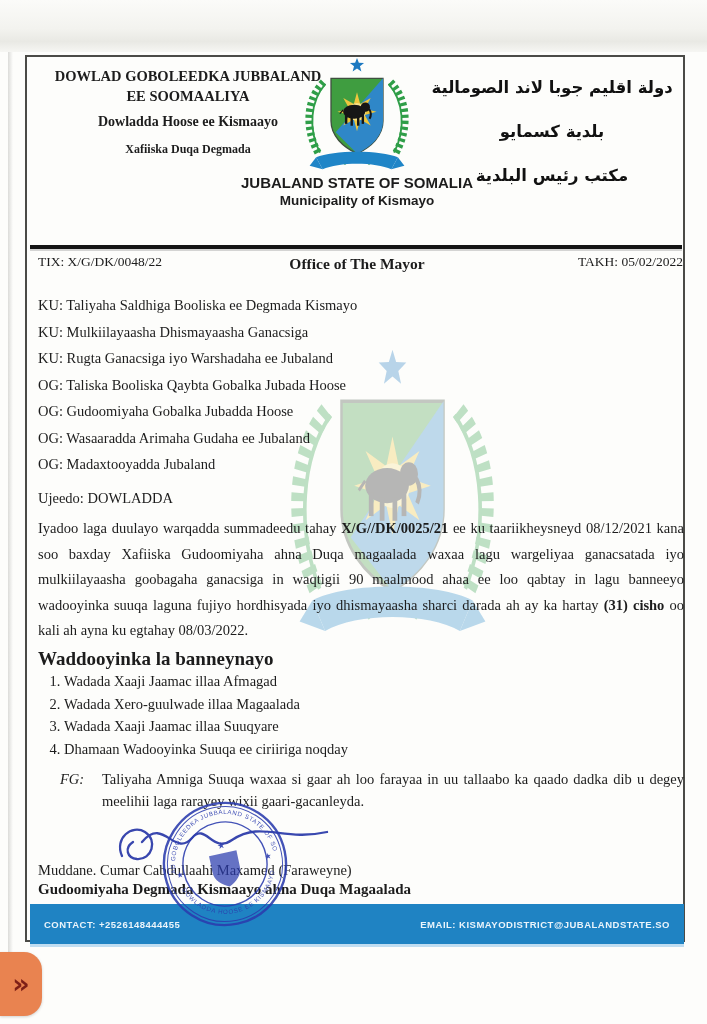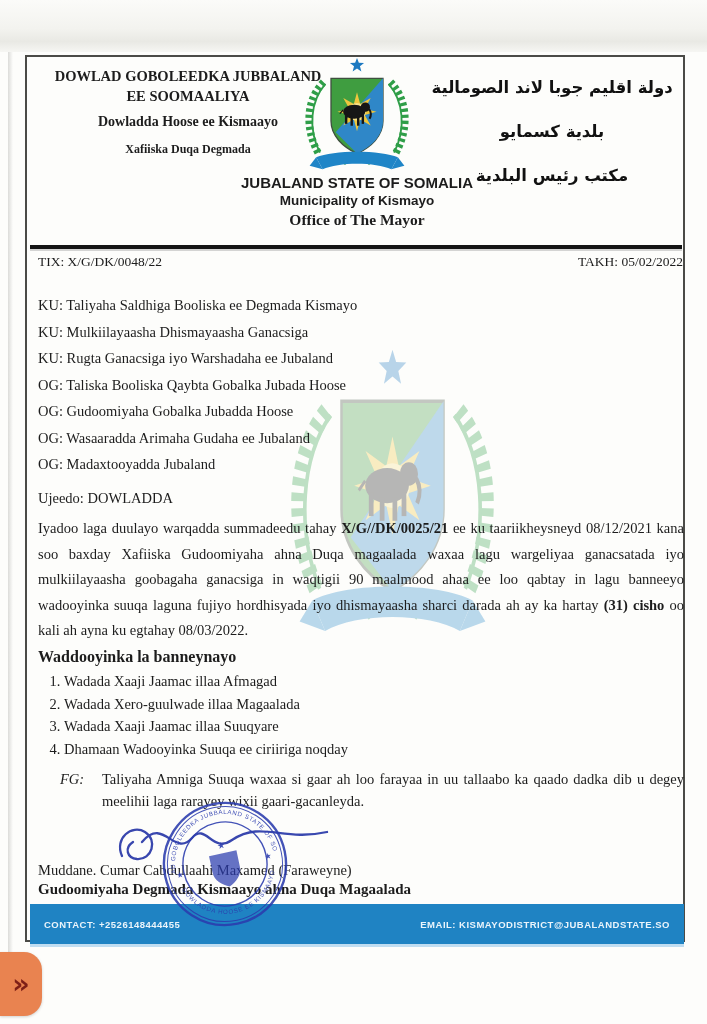--- a/index.html
+++ b/index.html
@@ -14,31 +14,31 @@
   .left-header .l1{font-size:14.5px;line-height:20px;}
   .left-header .l2{font-size:14.5px;line-height:20px;margin-bottom:7px;}
   .left-header .l3{font-size:14px;line-height:18px;margin-bottom:9px;}
   .left-header .l4{font-size:12px;line-height:18px;}
   .emblem{position:absolute;left:292px;top:56px;width:130px;height:119px;z-index:3;}
   .arabic-header{position:absolute;left:424px;top:58px;width:256px;text-align:center;direction:rtl;
                  font-family:"DejaVu Sans", sans-serif;font-weight:bold;font-size:16.5px;line-height:44px;color:#111;margin-top:8px;}
   .center-heading{position:absolute;left:157px;top:173px;width:400px;text-align:center;z-index:3;}
   .center-heading .c1{font-family:"Liberation Sans", sans-serif;font-weight:bold;font-size:15px;line-height:19px;}
   .center-heading .c2{font-family:"Liberation Sans", sans-serif;font-weight:bold;font-size:13.5px;line-height:18px;}
-  .center-heading .c3{font-weight:bold;font-size:15.5px;line-height:20px;}
+  .center-heading .c3{font-weight:bold;font-size:15.5px;line-height:20px;margin-top:44px;}
   .rule{position:absolute;left:30px;top:245px;width:652px;height:3.5px;background:#141414;
         box-shadow:0 2px 0 rgba(90,90,90,.25);}
   .tix-row{position:absolute;left:38px;top:254px;width:645px;display:flex;justify-content:space-between;
            font-size:13.5px;}
   .watermark{position:absolute;left:265px;top:345px;width:255px;height:300px;opacity:.3;z-index:0;}
   .recipients{position:absolute;left:38px;top:292px;width:600px;font-size:14.5px;line-height:26.5px;z-index:2;}
   .subject{position:absolute;left:38px;top:490px;font-size:14.5px;z-index:2;}
   .body-par{position:absolute;left:38px;top:516px;width:646px;margin:0;font-size:14.5px;line-height:25.5px;
             text-align:justify;z-index:2;}
-  .roads-head{position:absolute;left:38px;top:648px;font-size:16px;font-weight:bold;z-index:2;}
+  .roads-head{position:absolute;left:38px;top:648px;font-size:19px;font-weight:bold;z-index:2;}
   .roads{position:absolute;left:38px;top:670px;width:500px;margin:0;padding:0 0 0 26px;font-size:14.5px;
          line-height:22.5px;z-index:2;}
   .fg-row{position:absolute;left:60px;top:768px;width:624px;display:flex;z-index:2;font-size:14.5px;line-height:22px;}
   .fg-label{font-style:italic;width:42px;flex:none;}
   .fg-text{flex:1;text-align:justify;}
   .signature-svg{position:absolute;left:112px;top:812px;width:230px;height:58px;z-index:4;}
   .stamp-svg{position:absolute;left:159px;top:798px;width:132px;height:132px;z-index:6;opacity:.88;
              transform:rotate(-12deg);}
   .sig-name{position:absolute;left:38px;top:862px;font-size:14.5px;z-index:2;}
   .sig-title{position:absolute;left:38px;top:881px;font-size:15px;font-weight:bold;z-index:2;}

